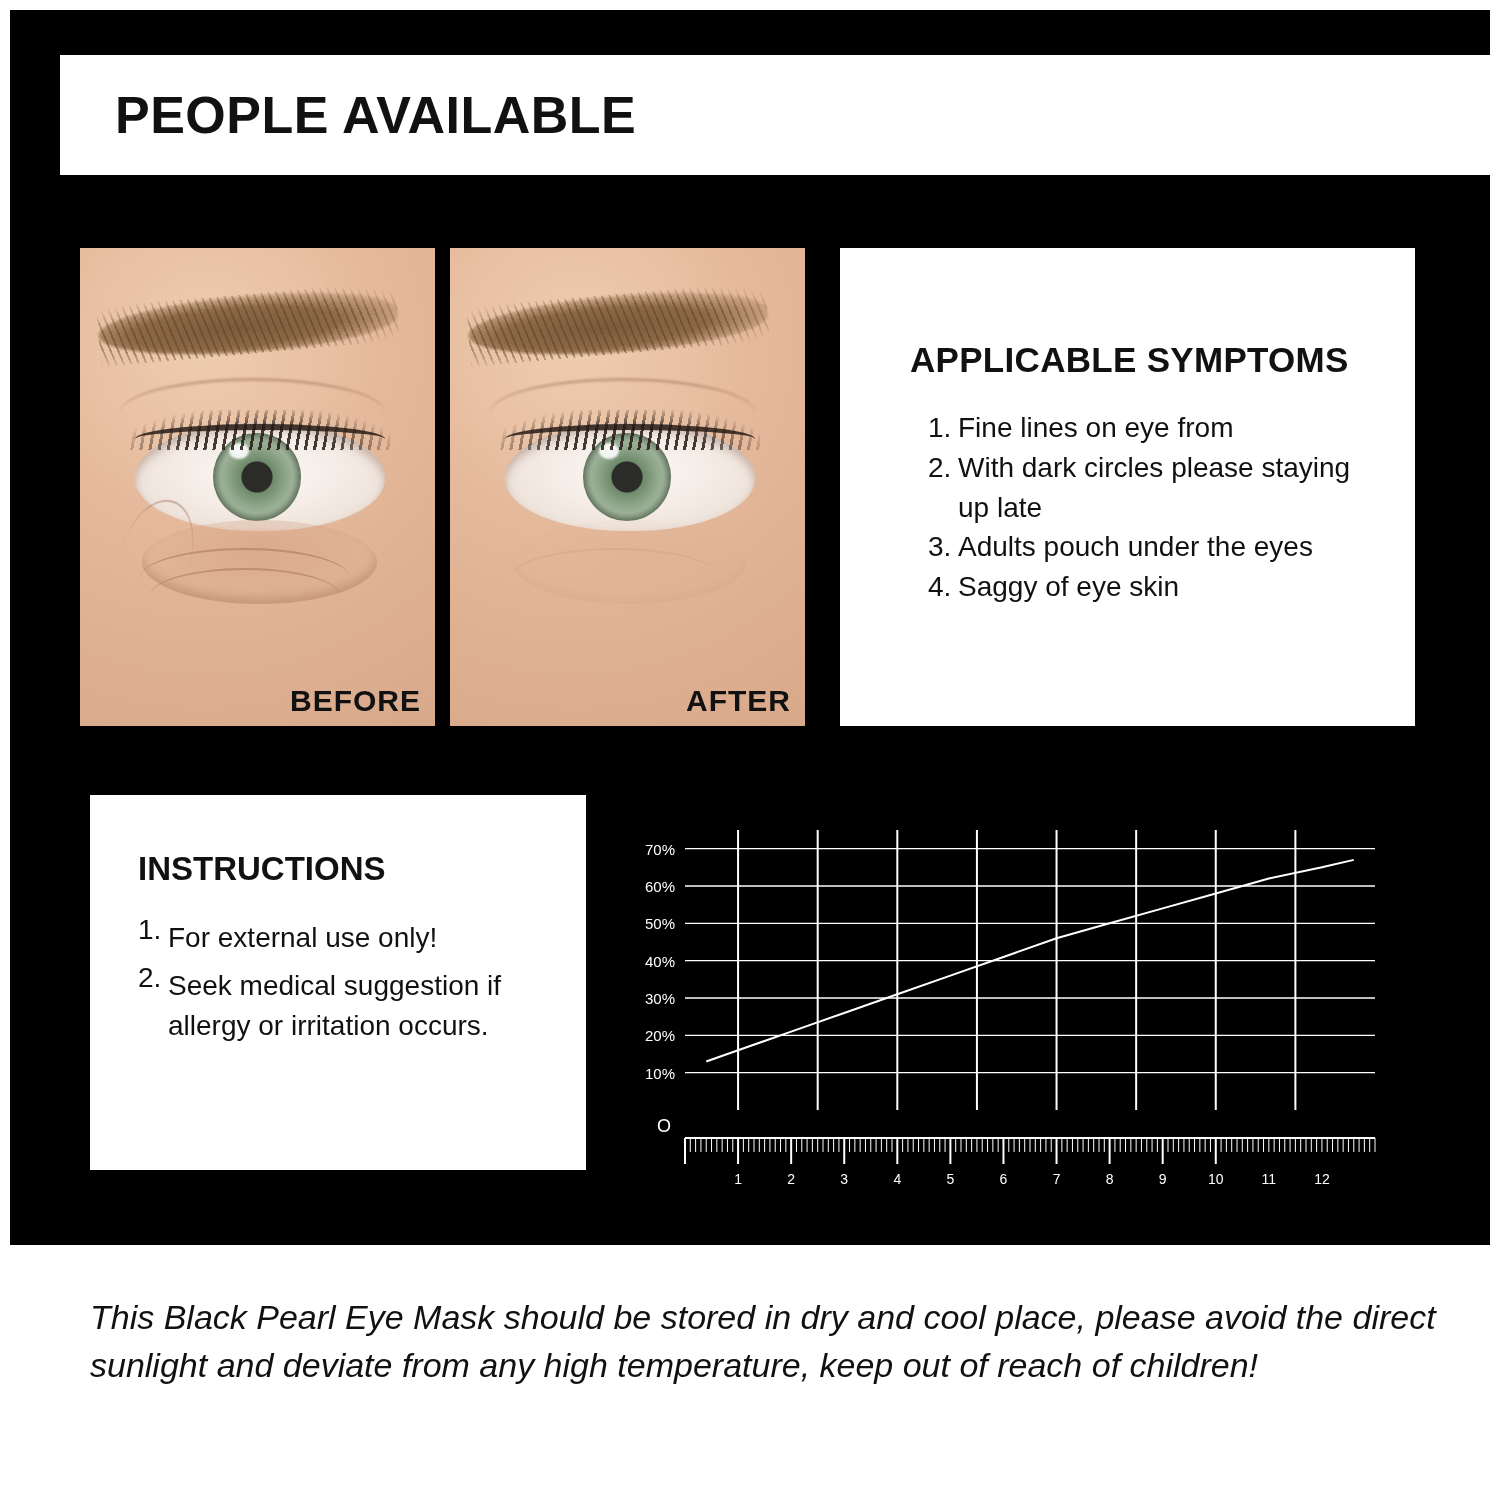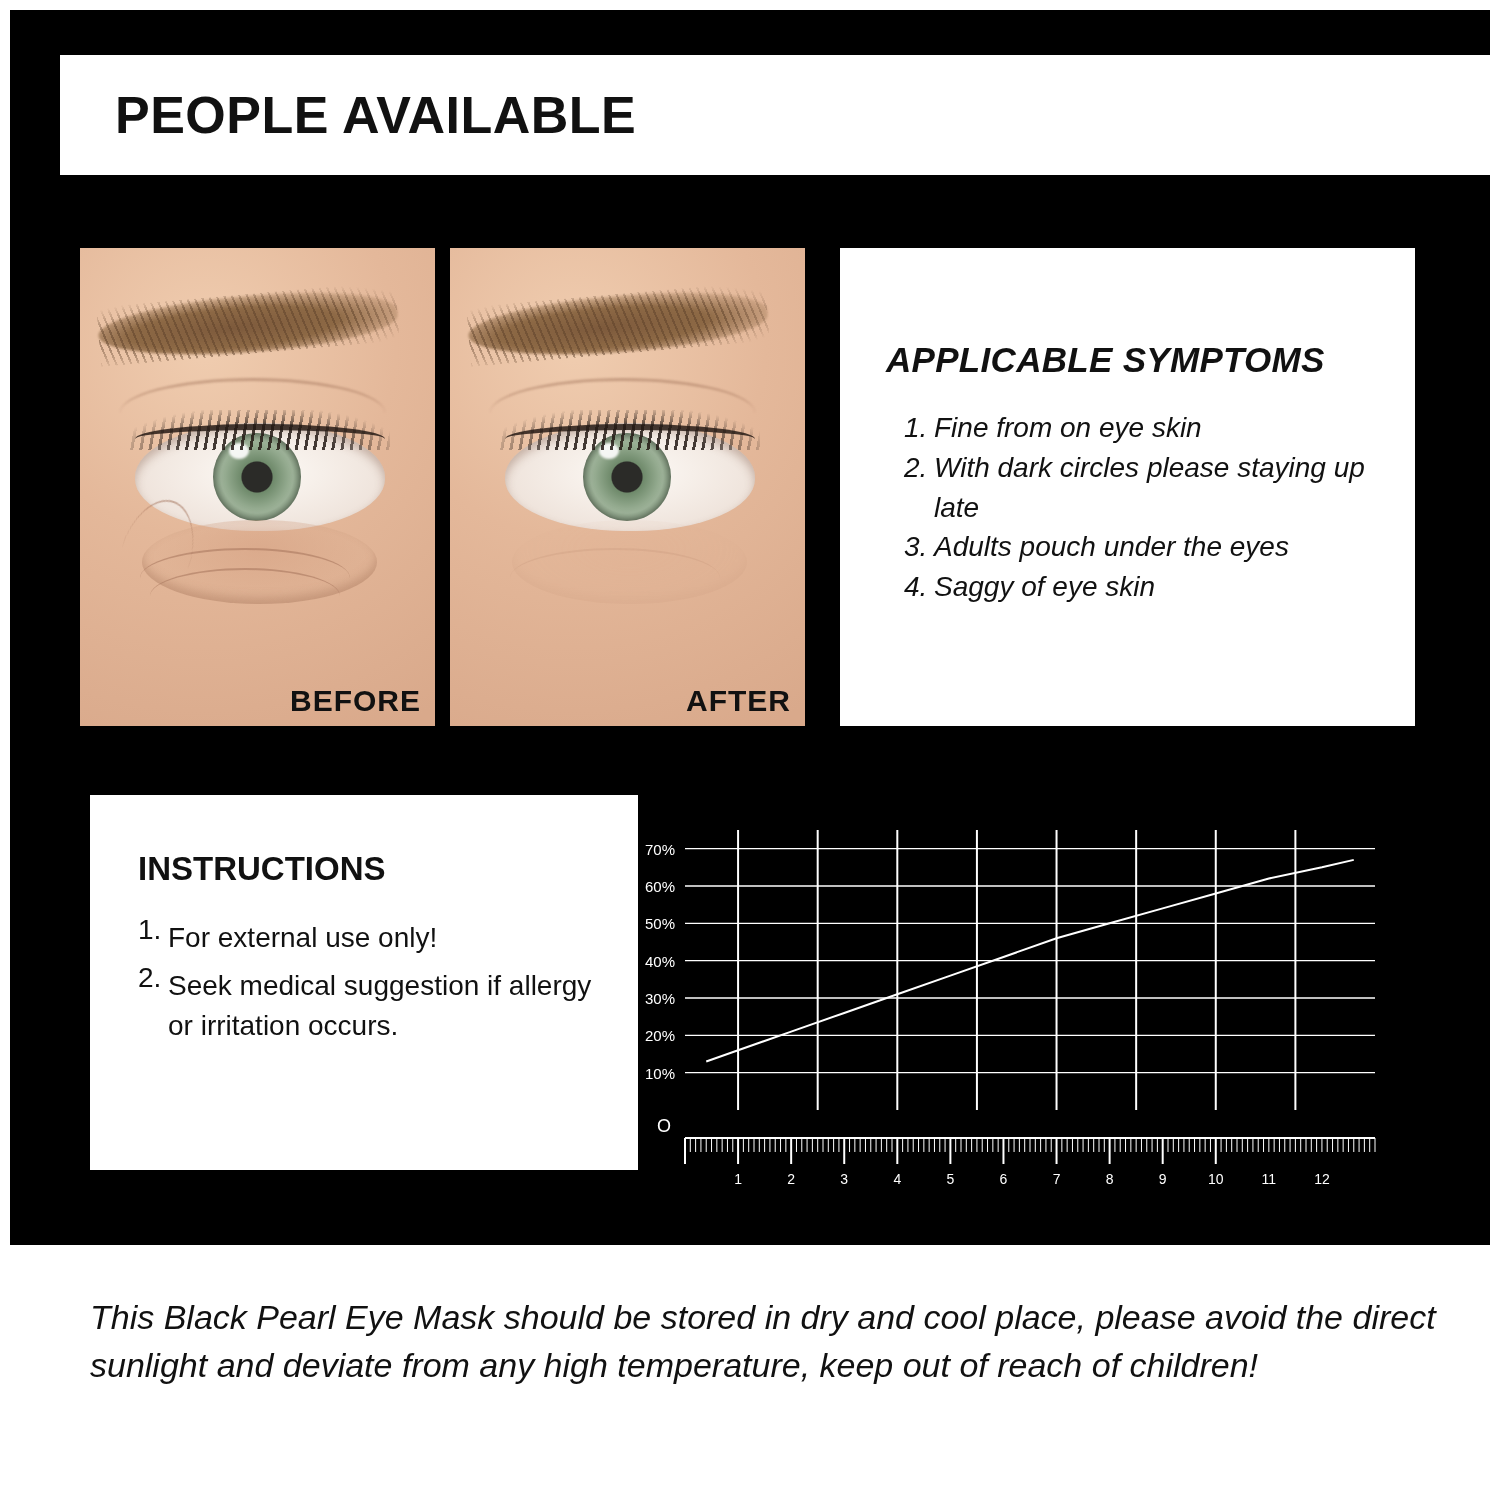--- a/index.html
+++ b/index.html
@@ -160,22 +160,21 @@
   }
   .photo-after .pouch { opacity: 0.18; }
   .photo-after .wrinkle { opacity: 0.25; }
 
   
   .symptoms-card {
     position: absolute;
     left: 830px; top: 238px;
     width: 575px; height: 478px;
     background: #ffffff;
-    padding: 92px 30px 0 46px;
-    font-style: italic;
+    padding: 92px 30px 0 70px;
   }
   .card-title {
     font-size: 35px;
     font-weight: bold;
     color: #111111;
     letter-spacing: 0.3px;
   }
   .sym-list {
     margin-top: 28px;
     font-size: 28px;
@@ -184,21 +183,21 @@
     padding-left: 18px;
   }
   .sym-list .li { display: flex; }
   .sym-list .num { width: 30px; flex: 0 0 30px; }
   .sym-list .txt { flex: 1; }
 
   
   .instructions-card {
     position: absolute;
     left: 80px; top: 785px;
-    width: 548px; height: 375px;
+    width: 496px; height: 375px;
     background: #ffffff;
     padding: 55px 28px 16px 48px;
   }
   .ins-title {
     font-size: 33px;
     font-weight: bold;
     color: #111111;
   }
   .ins-list {
     margin-top: 22px;
@@ -272,21 +271,21 @@
     <div class="wrinkle" style="left:70px; top:320px; width:190px; height:56px;"></div>
     <div class="wrinkle" style="left:40px; top:250px; width:70px; height:120px; transform:rotate(18deg);"></div>
     <span class="photo-label">BEFORE</span>
   </div>
 
   <div class="symptoms-card">
     <div class="card-title">APPLICABLE SYMPTOMS</div>
     <div class="sym-list">
       <div class="li">
         <span class="num">1.</span>
-        <span class="txt">Fine from on eye skin</span>
+        <span class="txt">Fine lines on eye from</span>
       </div>
       <div class="li">
         <span class="num">2.</span>
         <span class="txt">With dark circles please staying up late</span>
       </div>
       <div class="li">
         <span class="num">3.</span>
         <span class="txt">Adults pouch under the eyes</span>
       </div>
       <div class="li">

